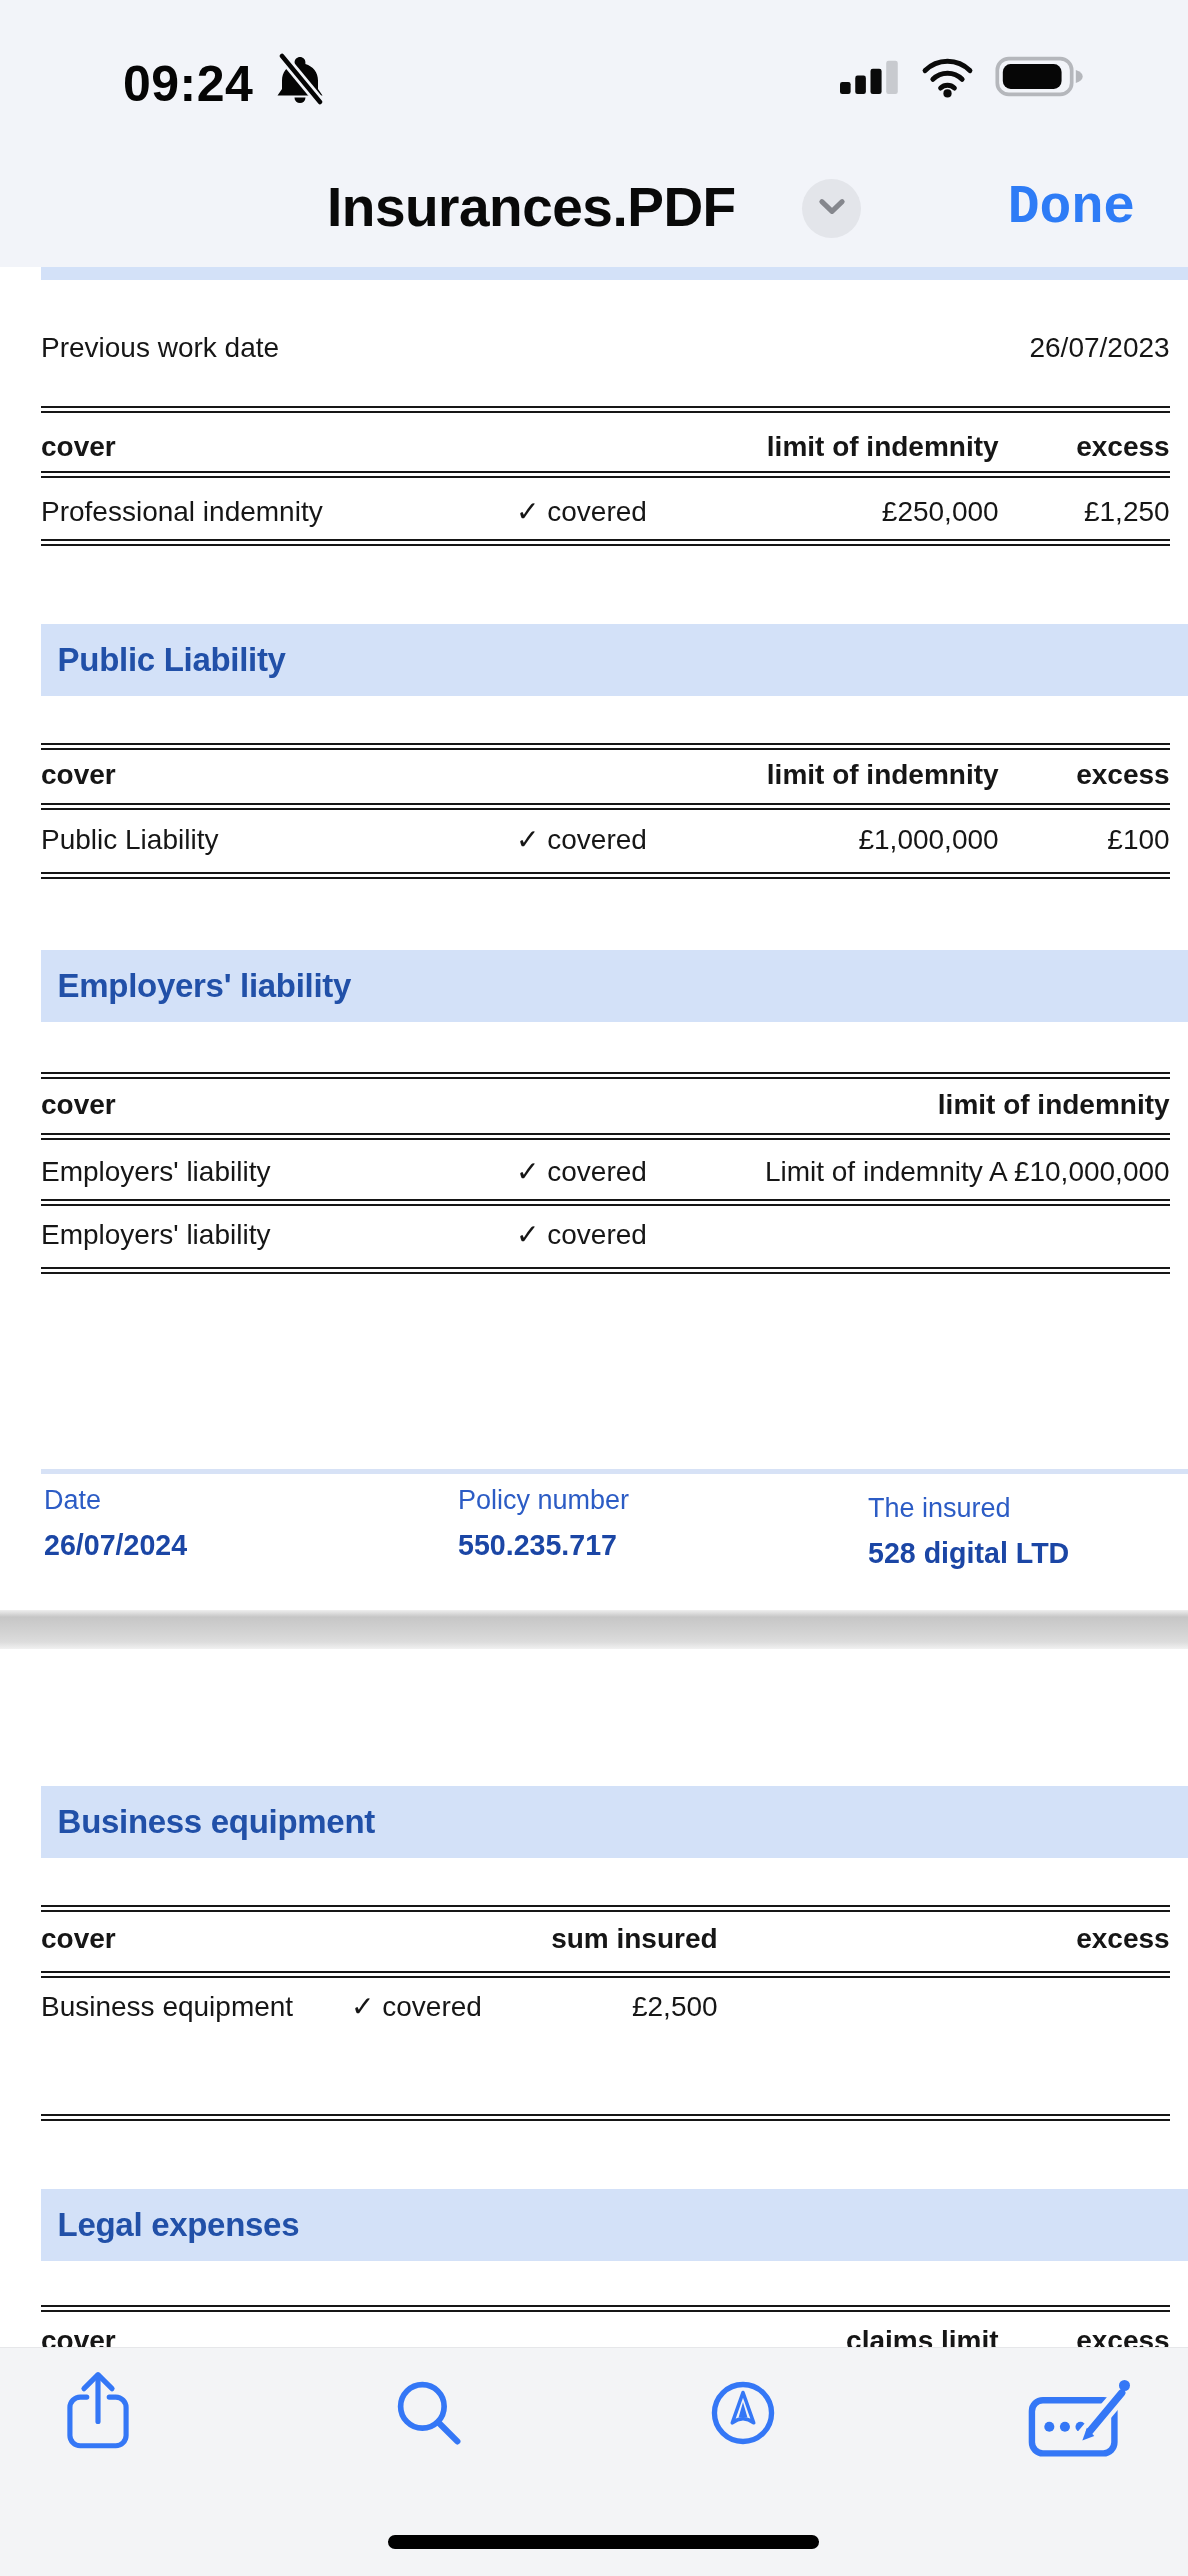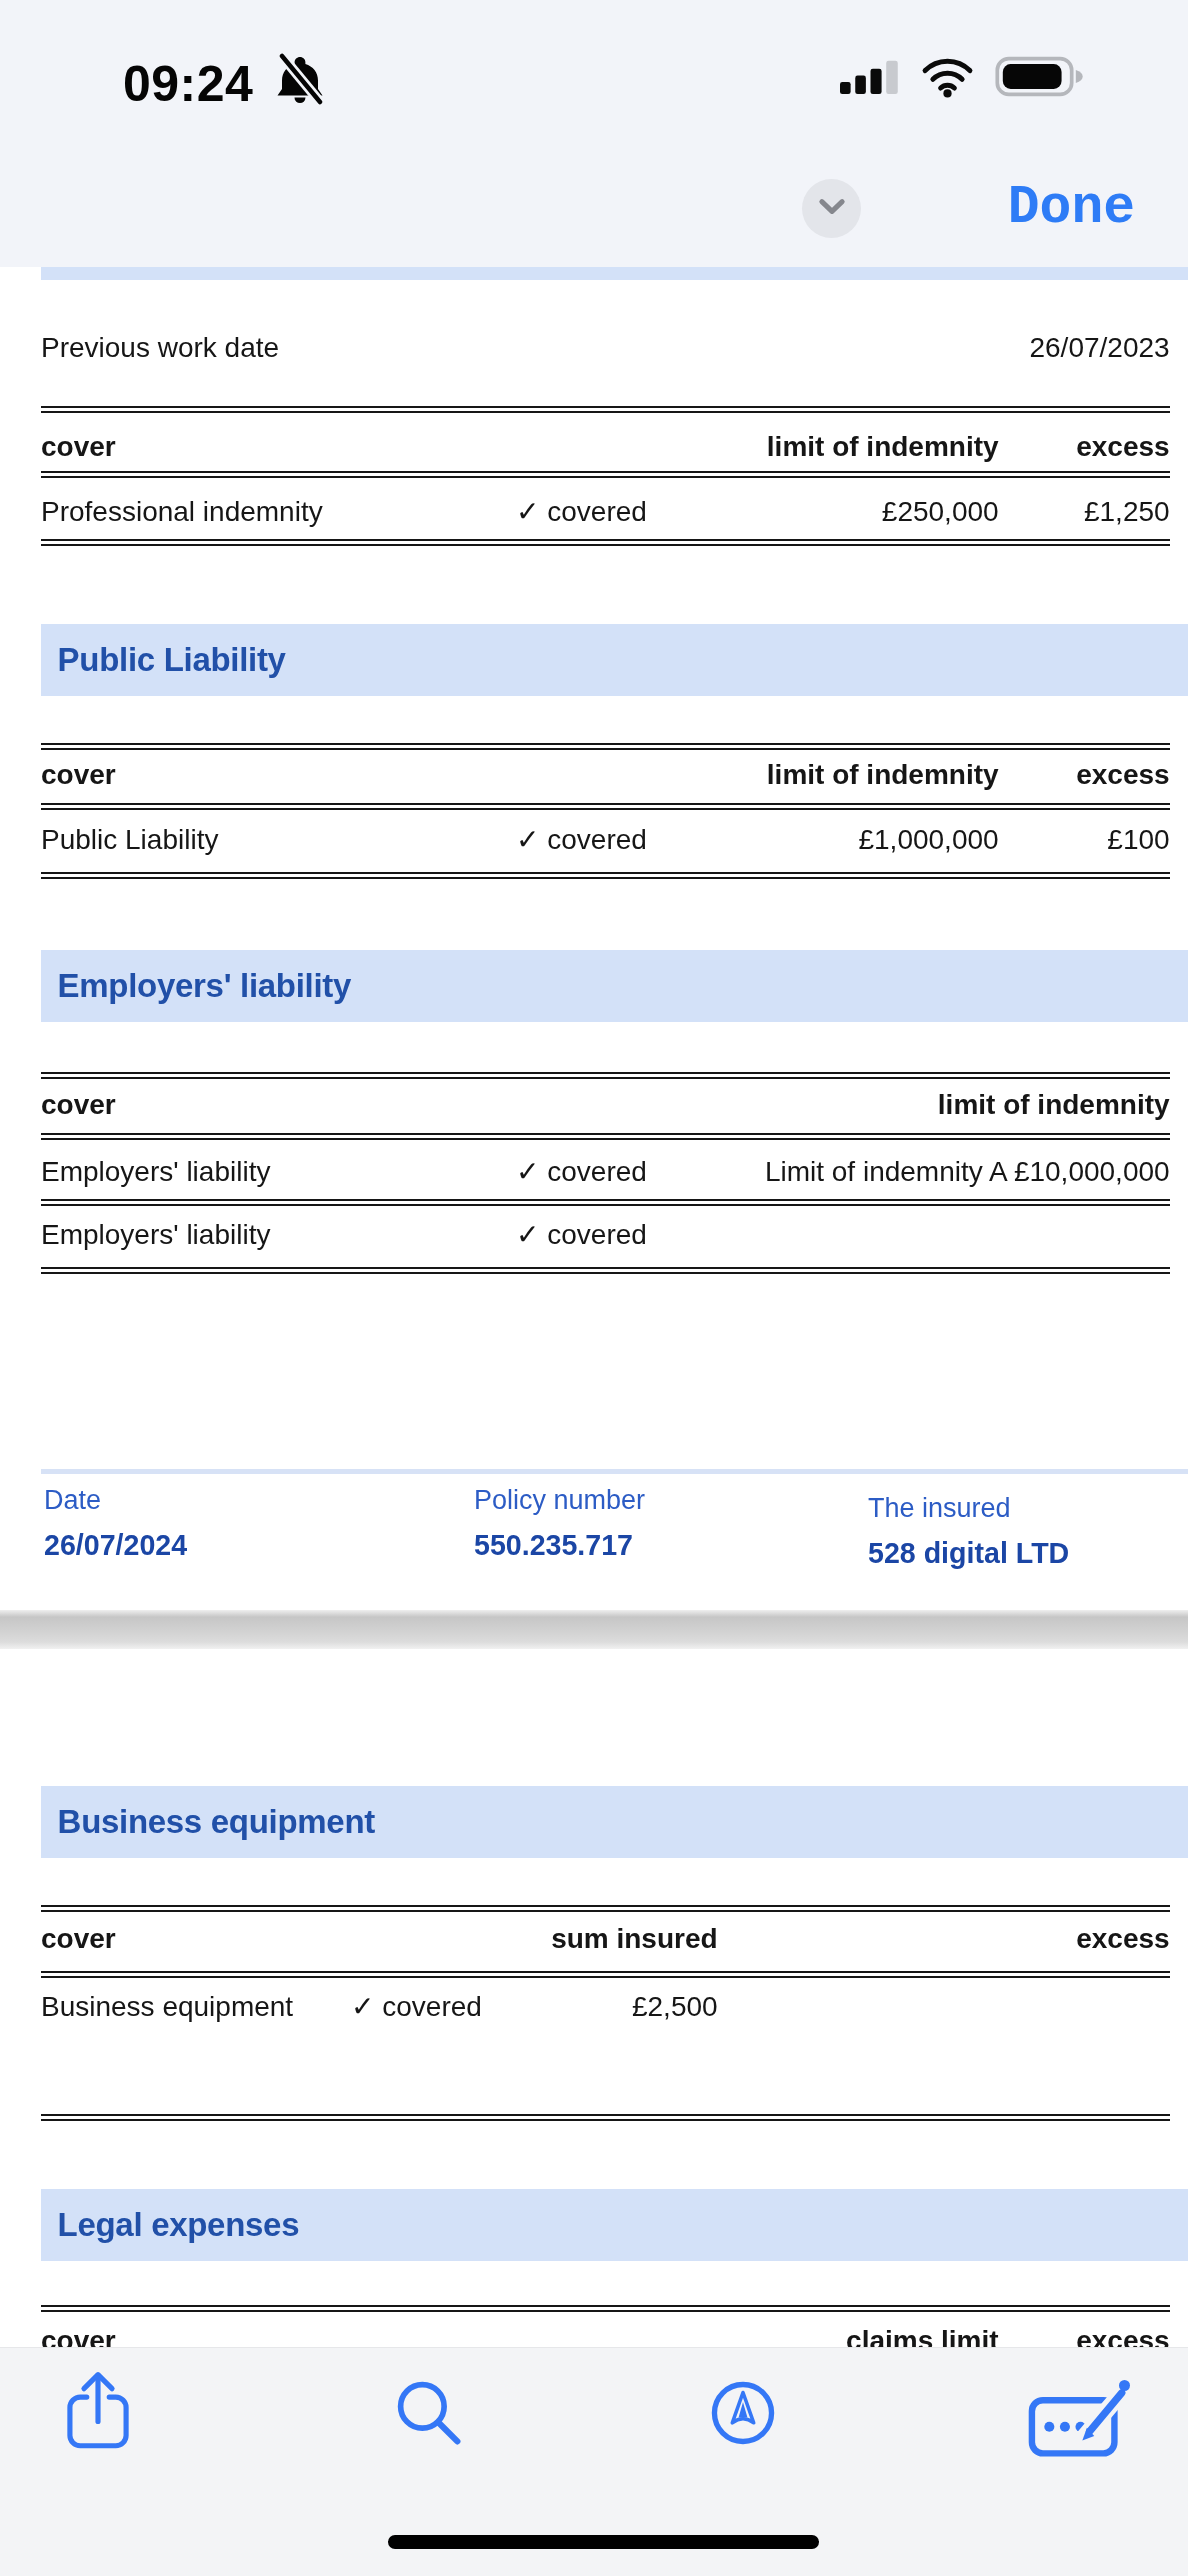--- a/index.html
+++ b/index.html
@@ -36,21 +36,21 @@
   .cell-limit{position:absolute;right:171px;top:0;text-align:right;}
   .cell-sum{position:absolute;right:452px;top:0;text-align:right;}
   .cell-r{position:absolute;right:0;top:0;text-align:right;}
   .cell-block{position:absolute;right:0;top:0;text-align:right;white-space:normal;width:608px;}
   .cell-block span{display:block;line-height:39px;}
   .field-label{position:absolute;left:41px;top:328px;font-size:28px;line-height:39px;color:#161616;}
   .field-value{position:absolute;right:18.4px;top:328px;font-size:28px;line-height:39px;color:#161616;text-align:right;}
   .thinline{position:absolute;top:1469px;left:41px;right:0;height:4.6px;background:#D7E2F6;}
   .fcol-label{position:absolute;top:1483px;font-size:27px;line-height:35px;color:#2C5CC5;}
   .fcol-value{position:absolute;top:1527px;font-size:28.6px;line-height:37px;font-weight:700;color:#1B46A5;}
-  .fx0{left:44px;} .fx1{left:474px;} .fx2{left:868px;margin-top:8px;}
+  .fx0{left:44px;} .fx1{left:458px;} .fx2{left:868px;margin-top:8px;}
   .page-sep{position:absolute;top:1610px;left:0;width:1188px;height:39px;
     background:linear-gradient(180deg,#efefef 0%,#c6c6c6 18%,#d2d2d2 55%,#dcdcdc 82%,#f1f1f1 100%);}
   
   .toolbar{position:absolute;left:0;top:2347px;width:1188px;height:229px;background:#F3F4F6;
     border-top:0.9px solid rgba(0,0,0,0.05);z-index:5;}
   .tool-btn{position:absolute;width:111px;height:111px;top:2359px;background:none;border:none;padding:0;
     display:flex;align-items:center;justify-content:center;cursor:pointer;z-index:6;}
   .tb-share{left:42px;}
   .tb-search{left:373px;}
   .tb-markup{left:687px;}
@@ -93,20 +93,21 @@
     </span>
 
     <span class="battery-wrap">
       <svg width="90" height="41" viewBox="0 0 98 44">
         <rect x="2.5" y="2.5" width="81" height="39" rx="12.5" stroke="#B5B7BC" stroke-width="4" fill="none"></rect>
         <path d="M88 15 c5 1.5 7.5 4 7.5 7 s-2.5 5.5 -7.5 7 z" fill="#B5B7BC"></path>
         <rect x="8.5" y="8.5" width="64" height="27" rx="8.5" fill="#060606"></rect>
       </svg>
     </span>
 
+    <span class="nav-title">Insurances.PDF</span>
 
     <button class="chev-btn">
       <span>
         <svg width="28" height="17.5" viewBox="0 0 30 19">
           <path d="M4 4 L15 14.5 L26 4" stroke="#85878D" stroke-width="5.5" fill="none" stroke-linecap="round" stroke-linejoin="round"></path>
         </svg>
       </span>
     </button>
 
     <button class="done-btn">Done</button>

